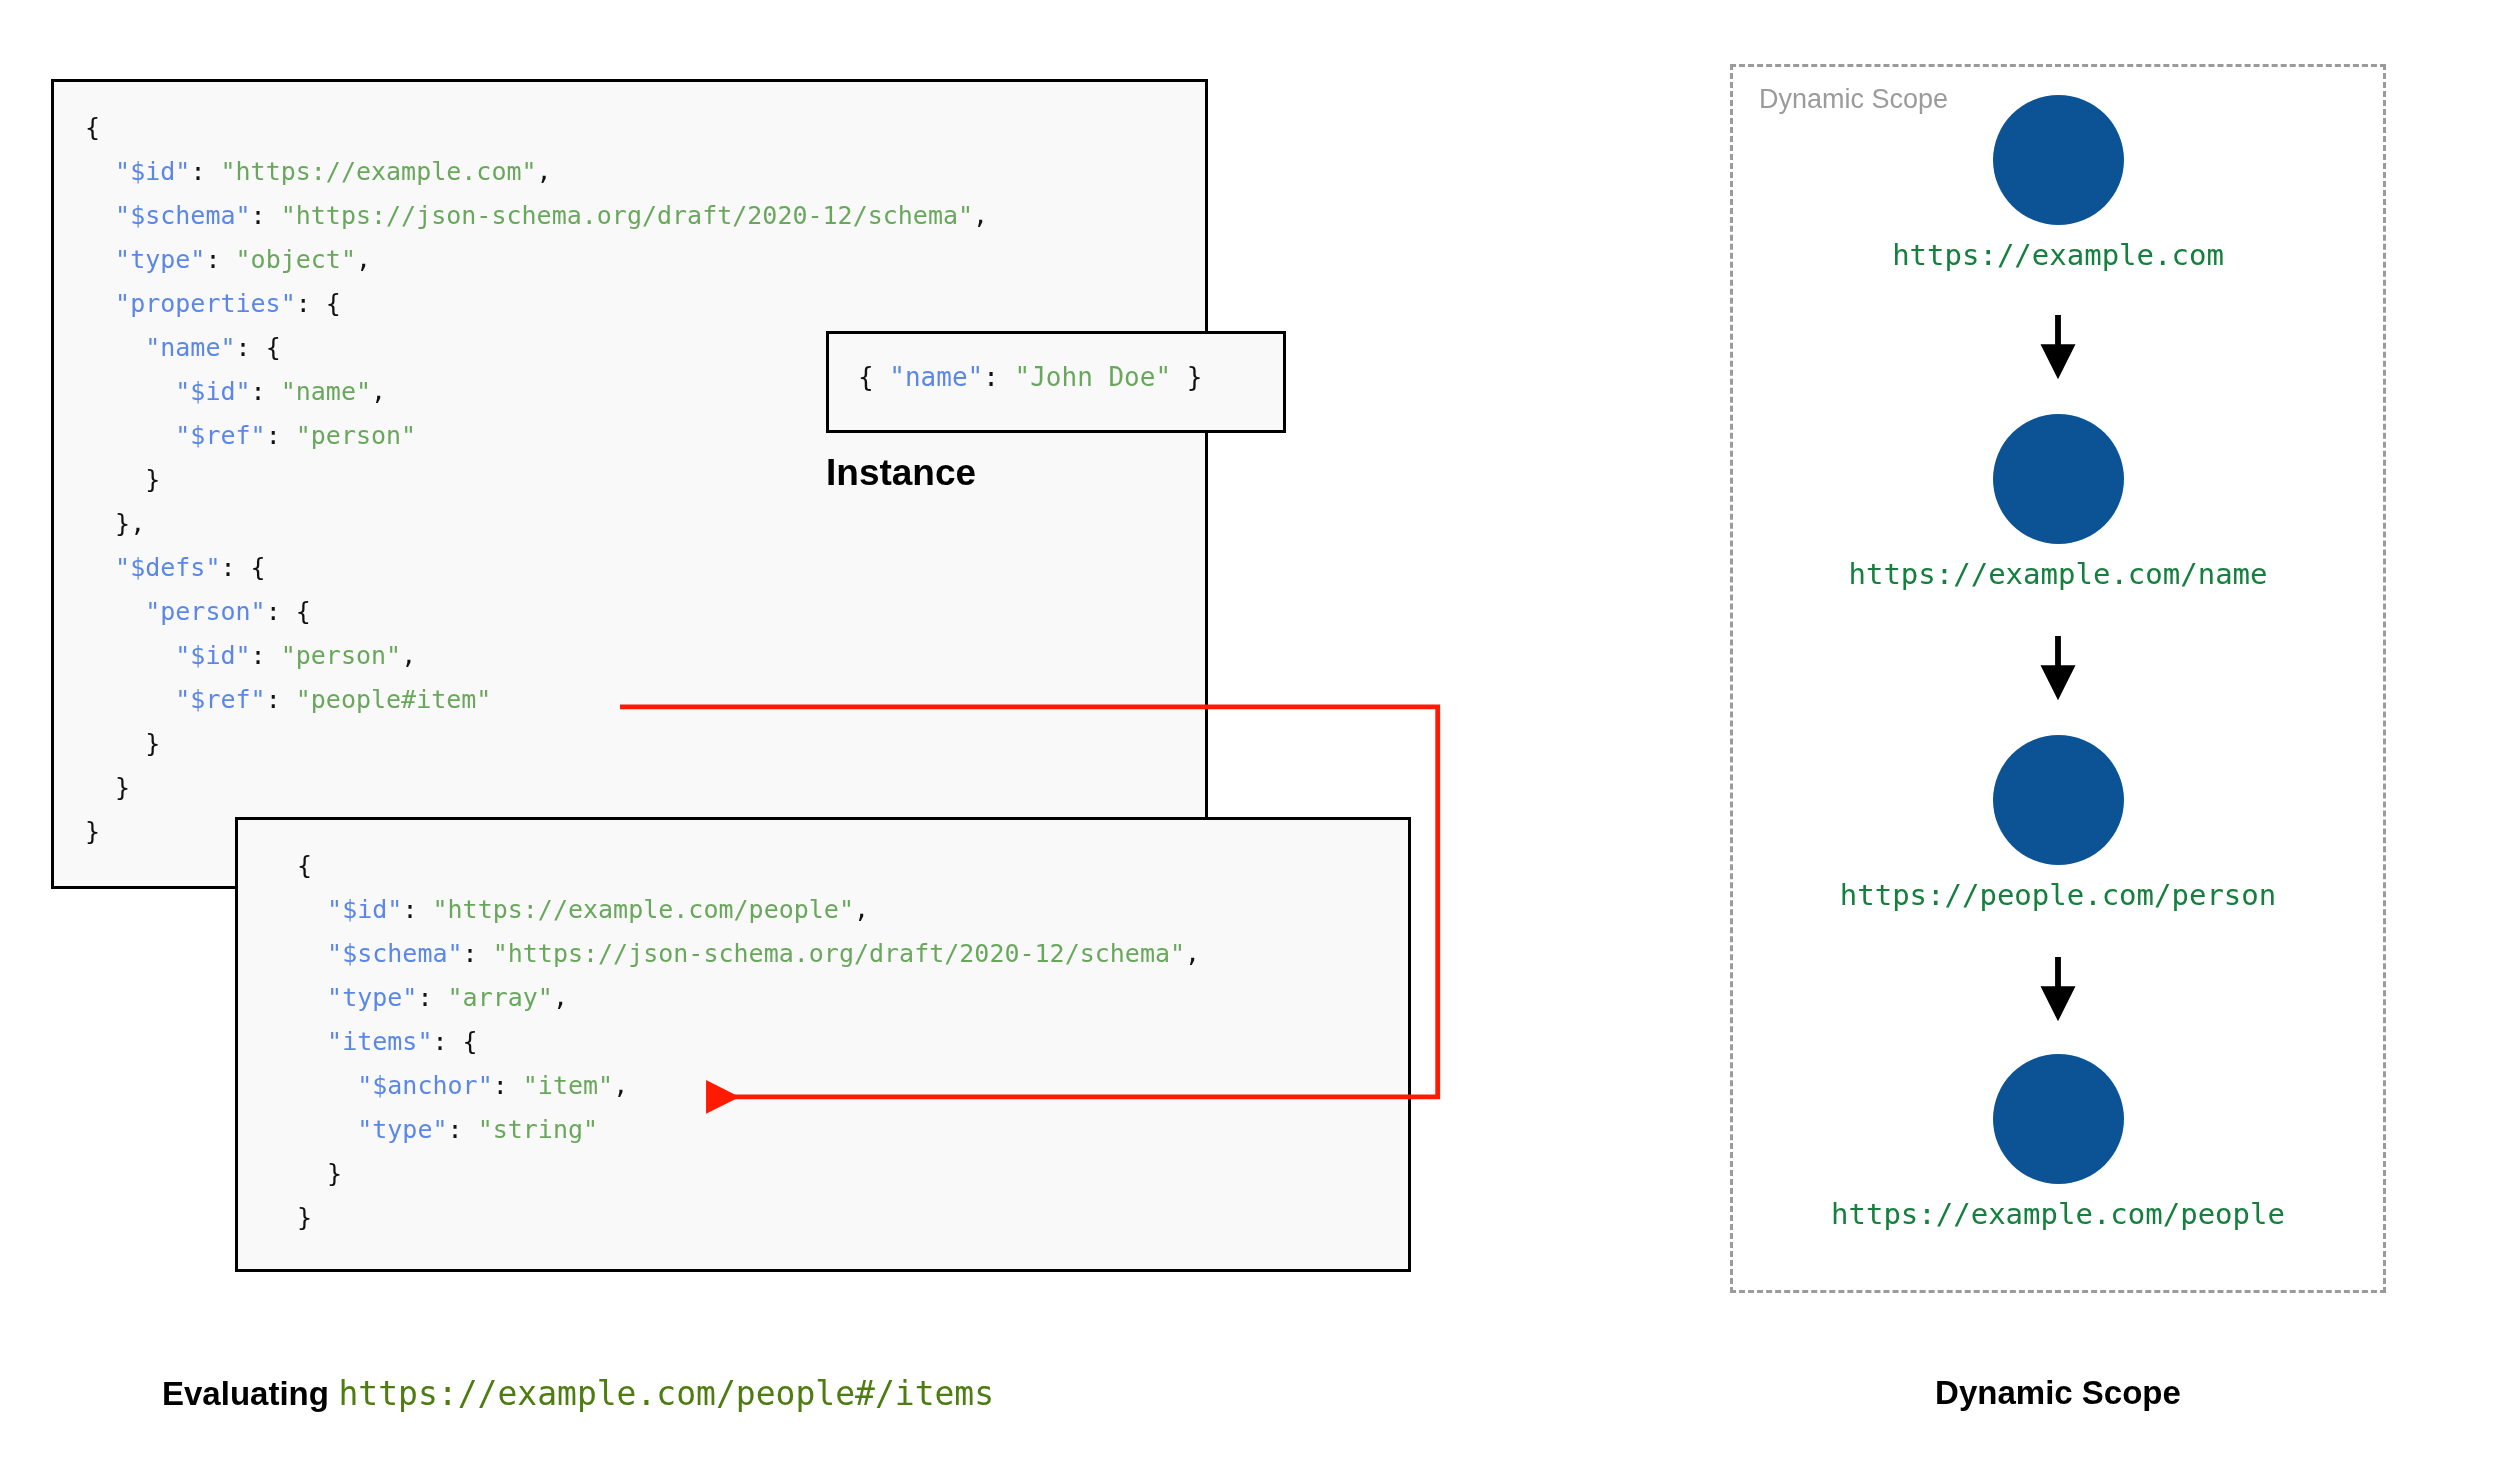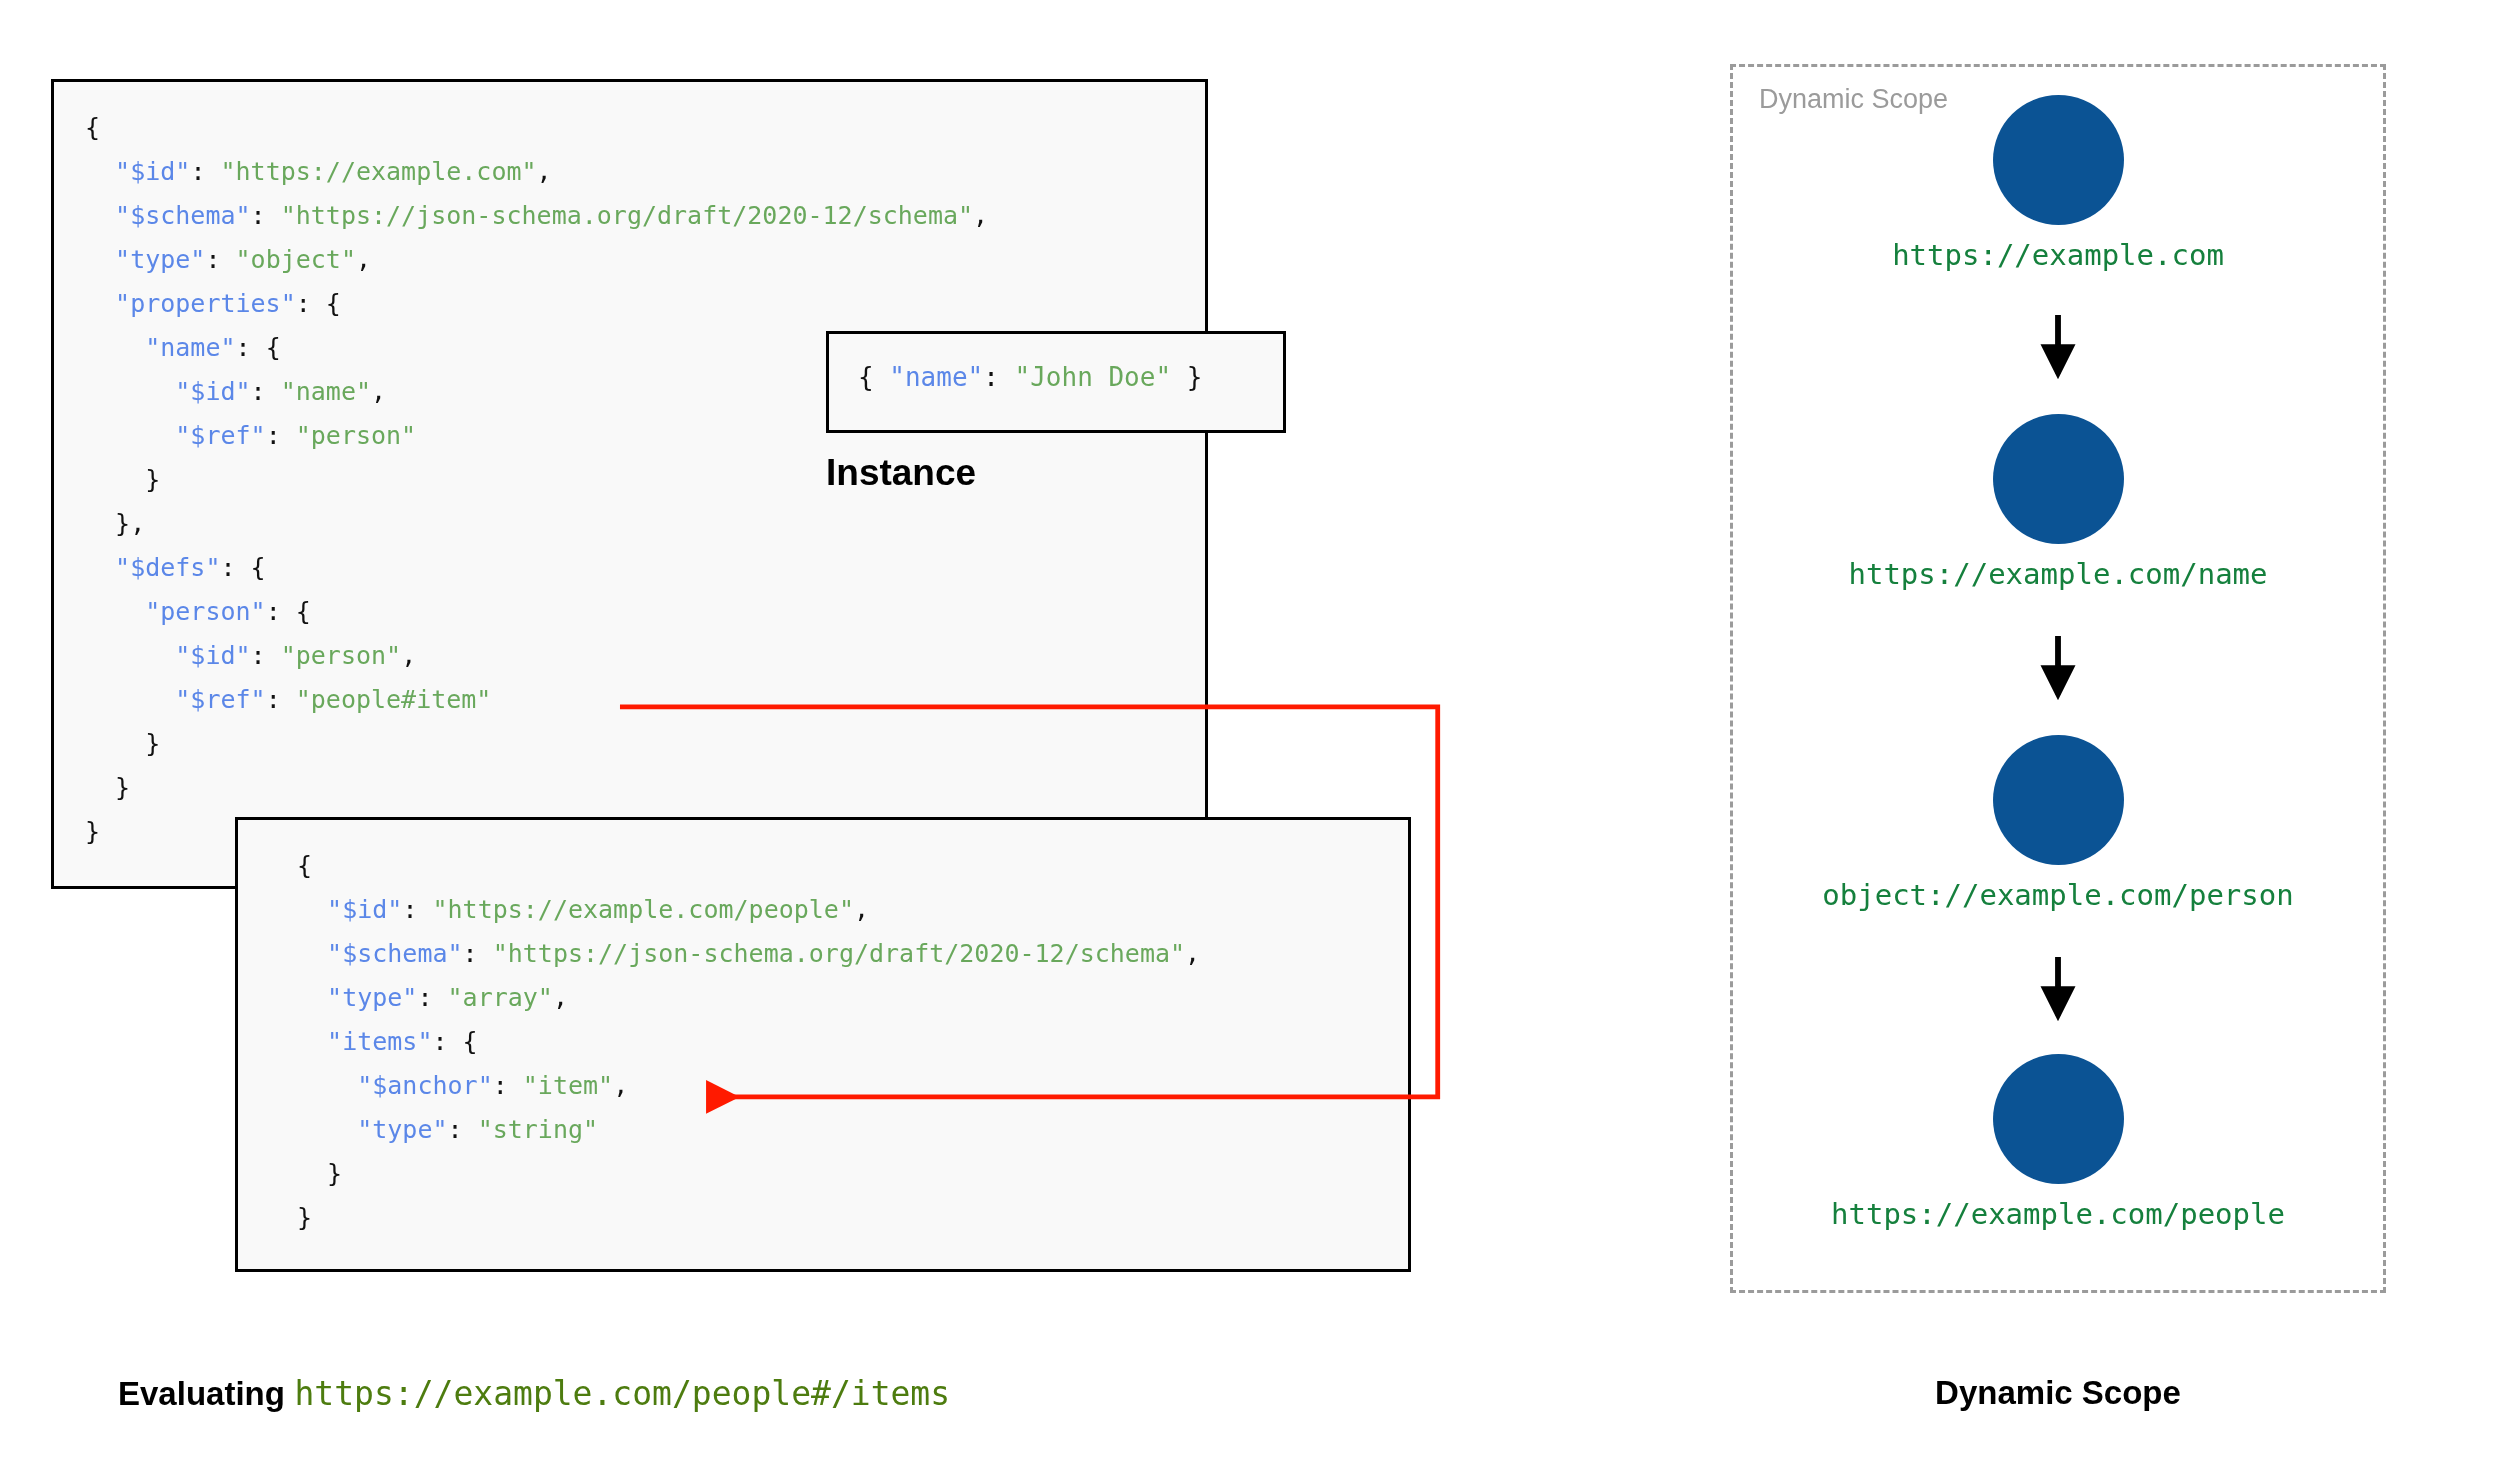--- a/index.html
+++ b/index.html
@@ -101,20 +101,21 @@
     font-size:0;
     z-index:7;
     white-space:nowrap;
   }
   #eval-caption .lbl{
     font-family:"Liberation Sans","DejaVu Sans",sans-serif;
     font-weight:bold;
     font-size:33px;
     color:#000000;
     vertical-align:baseline;
+    margin-left:44px;
   }
   #eval-caption .uri{
     font-family:"DejaVu Sans Mono","Liberation Mono",monospace;
     font-size:33px;
     color:#4d7c0f;
     vertical-align:baseline;
     margin-left:9.6px;
     margin-top:26px;
   }
   #scope-caption{
@@ -201,21 +202,21 @@
   <defs>
     <marker id="blkhead2" markerWidth="6" markerHeight="6" refX="5" refY="3" orient="auto" markerUnits="strokeWidth">
       <path d="M0,0 L6,3 L0,6 z" fill="#000000"></path>
     </marker>
   </defs>
   <line x1="614" y1="0" x2="614" y2="110" stroke="#000000" stroke-width="11" marker-end="url(#blkhead2)"></line>
 </svg>
 
 <div class="scope-node" style="top:735px;">
   <div class="scope-circle"></div>
-  <div class="scope-label">object://example.com/person</div>
+  <div class="scope-label">https://people.com/person</div>
 </div>
 <svg class="scope-arrow" style="top:957px;height:69px;" viewBox="0 0 1228 130">
   <defs>
     <marker id="blkhead3" markerWidth="6" markerHeight="6" refX="5" refY="3" orient="auto" markerUnits="strokeWidth">
       <path d="M0,0 L6,3 L0,6 z" fill="#000000"></path>
     </marker>
   </defs>
   <line x1="614" y1="0" x2="614" y2="110" stroke="#000000" stroke-width="11" marker-end="url(#blkhead3)"></line>
 </svg>
 

